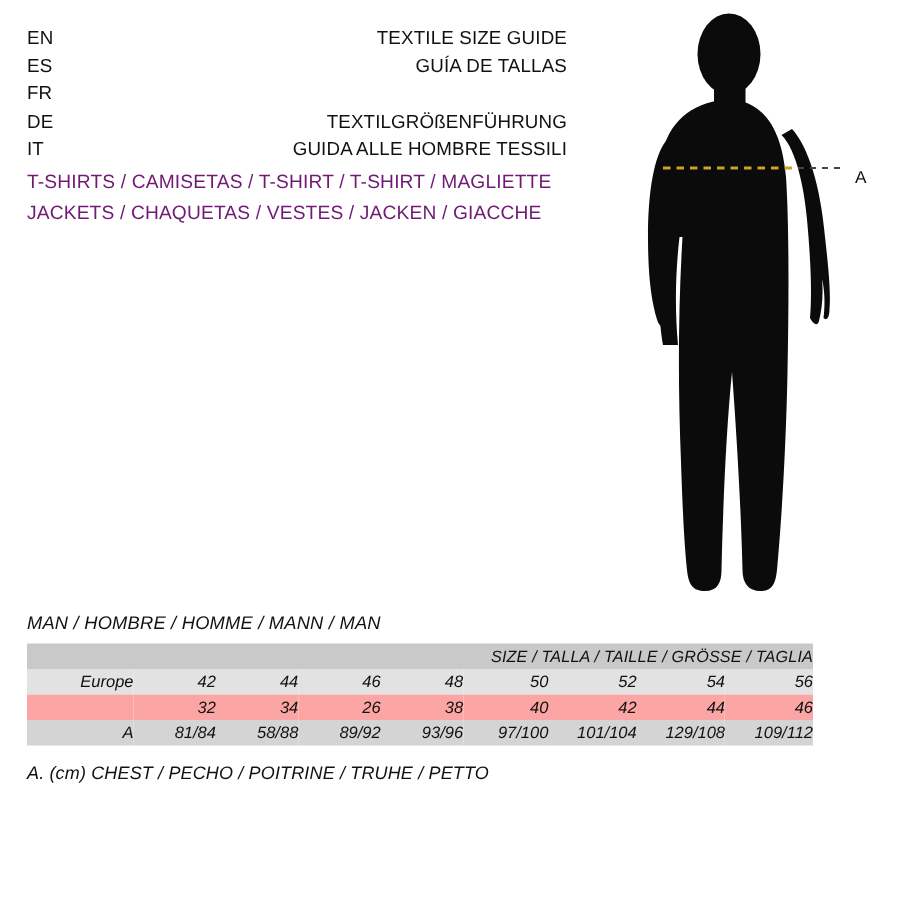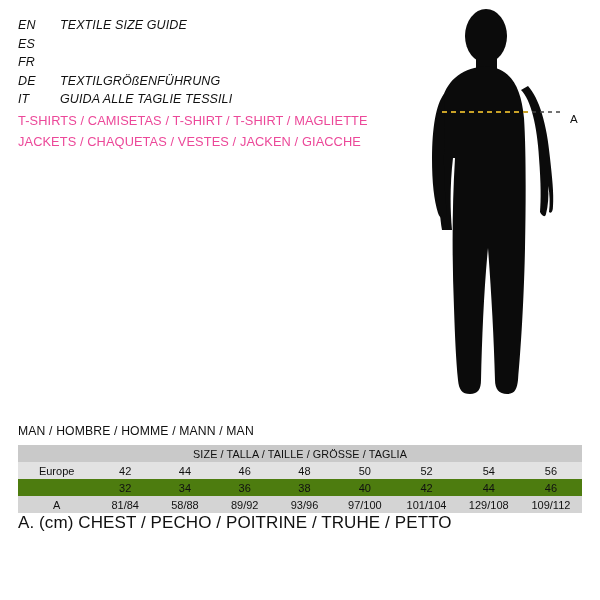--- a/index.html
+++ b/index.html
@@ -24,40 +24,39 @@
     top: 16px;
     width: 360px;
   }
   .lang-row {
     display: flex;
     align-items: baseline;
     font-size: 12.5px;
     line-height: 18.6px;
     letter-spacing: 0.1px;
     color: #111111;
-    font-style: italic;
   }
   .lang-code {
     width: 42px;
     flex: 0 0 42px;
   }
-  .lang-text { flex: 1 1 auto; }
+  .lang-text { flex: 1 1 auto; text-align: right; }
 
   
   .cat-block {
     position: absolute;
     left: 18px;
     top: 110px;
     width: 420px;
   }
   .cat-line {
     font-size: 12.8px;
     line-height: 21px;
     letter-spacing: 0.1px;
-    color: #ec4899;
+    color: #701a75;
   }
 
   
   .figure-wrap {
     position: absolute;
     left: 400px;
     top: 8px;
     width: 200px;
     height: 400px;
   }
@@ -68,82 +67,85 @@
     top: 105px;
     font-size: 11.5px;
     color: #111111;
     letter-spacing: 0.4px;
   }
 
   
   .table-section {
     position: absolute;
     left: 18px;
-    top: 424px;
-    width: 564px;
+    top: 408px;
+    width: 524px;
+    font-style: italic;
   }
   .man-title {
     font-size: 12.2px;
     letter-spacing: 0.15px;
     color: #111111;
     margin-bottom: 7px;
   }
   table.size-table {
     width: 100%;
     border-collapse: collapse;
     font-size: 11px;
     color: #111111;
   }
   table.size-table th,
   table.size-table td {
-    text-align: center;
+    text-align: right;
     padding: 0;
     height: 17px;
     font-weight: normal;
     vertical-align: middle;
   }
   .row-head { background: #c9c9c9; }
   .row-head th {
     font-size: 10.8px;
     letter-spacing: 0.1px;
     padding-left: 2px;
   }
   .row-a { background: #e2e2e2; padding-left: 21px; }
   .row-b { background: #efefef; }
-  .row-c { background: #4d7c0f; }
+  .row-c { background: #fca5a5; }
   .row-e { background: #d4d4d4; }
   td.label-cell { padding-left: 2px; width: 88px; }
   td.val-cell { width: 68px; }
   .footnote {
-    font-size: 17px;
+    margin-top: 11px;
+    font-size: 12px;
     letter-spacing: 0.1px;
     color: #111111;
   }
 </style>
 </head>
 <body>
 
 <div class="lang-block">
   <div class="lang-row">
     <span class="lang-code">EN</span>
     <span class="lang-text">TEXTILE SIZE GUIDE</span>
   </div>
   <div class="lang-row">
     <span class="lang-code">ES</span>
+    <span class="lang-text">GUÍA DE TALLAS</span>
   </div>
   <div class="lang-row">
     <span class="lang-code">FR</span>
   </div>
   <div class="lang-row">
     <span class="lang-code">DE</span>
     <span class="lang-text">TEXTILGRÖßENFÜHRUNG</span>
   </div>
   <div class="lang-row">
     <span class="lang-code">IT</span>
-    <span class="lang-text">GUIDA ALLE TAGLIE TESSILI</span>
+    <span class="lang-text">GUIDA ALLE HOMBRE TESSILI</span>
   </div>
 </div>
 
 <div class="cat-block">
   <div class="cat-line">T-SHIRTS / CAMISETAS / T-SHIRT / T-SHIRT / MAGLIETTE</div>
   <div class="cat-line">JACKETS / CHAQUETAS / VESTES / JACKEN / GIACCHE</div>
 </div>
 
 <div class="figure-wrap">
   <svg width="200" height="400" viewBox="0 0 200 400">
@@ -206,21 +208,21 @@
         <td class="val-cell">48</td>
         <td class="val-cell">50</td>
         <td class="val-cell">52</td>
         <td class="val-cell">54</td>
         <td class="val-cell">56</td>
       </tr>
       <tr class="row-c">
         <td class="label-cell"></td>
         <td class="val-cell">32</td>
         <td class="val-cell">34</td>
-        <td class="val-cell">36</td>
+        <td class="val-cell">26</td>
         <td class="val-cell">38</td>
         <td class="val-cell">40</td>
         <td class="val-cell">42</td>
         <td class="val-cell">44</td>
         <td class="val-cell">46</td>
       </tr>
       <tr class="row-e">
         <td class="label-cell">A</td>
         <td class="val-cell">81/84</td>
         <td class="val-cell">58/88</td>

